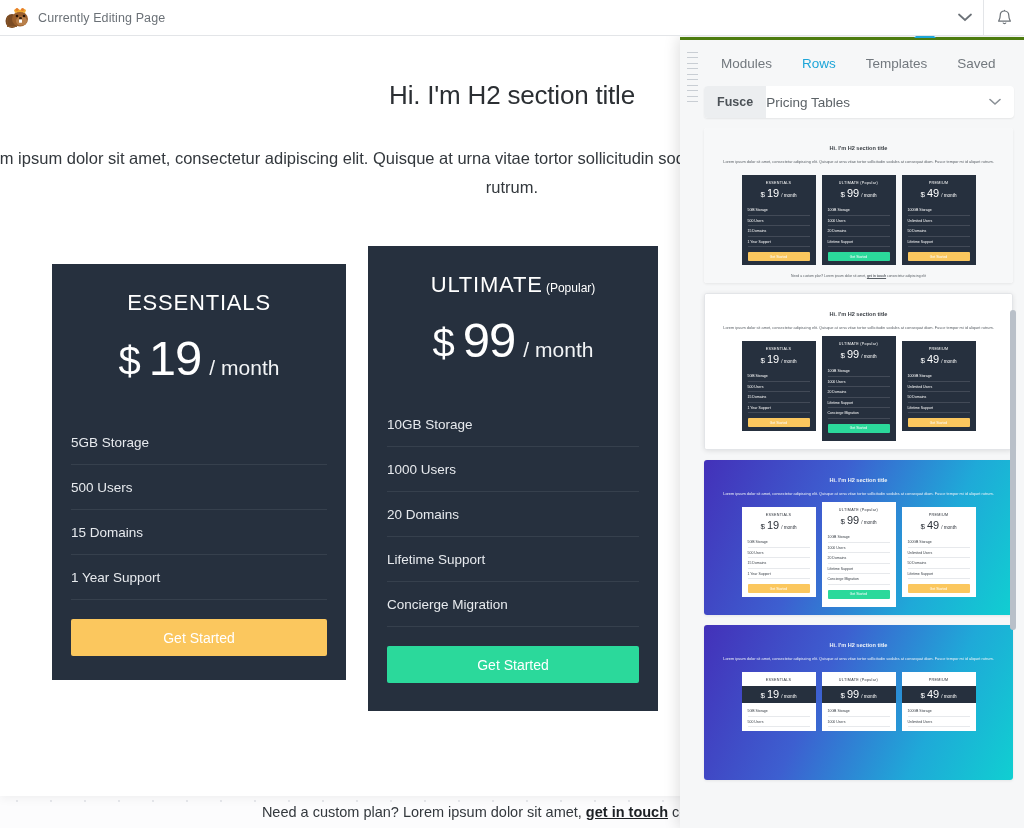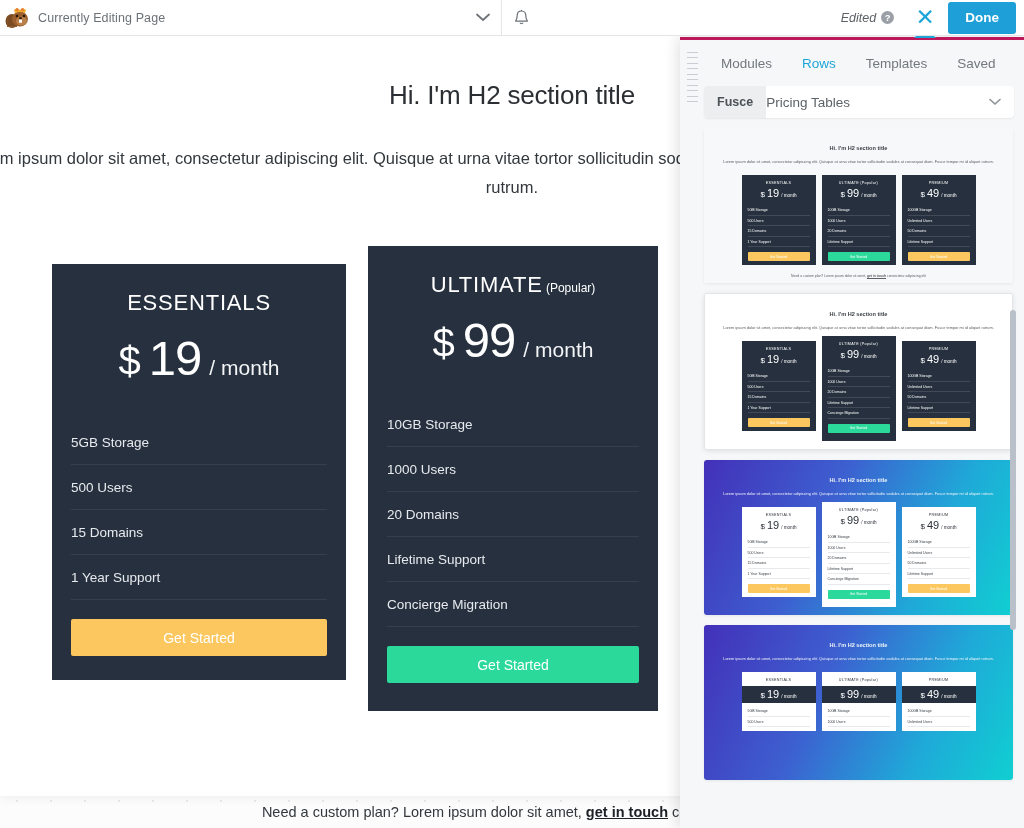--- a/index.html
+++ b/index.html
@@ -115,21 +115,21 @@
   #footer-note {
     position: absolute; top: 768px; left: 0; width: 1100px; text-align: center;
     font-size: 14.5px; color: #33383d;
   }
   #footer-note b { font-weight: bold; text-decoration: underline; color: #1d2125; }
 
   
   #panel {
     position: absolute; top: 37px; right: 0; width: 344px; height: 791px;
     background: #f6f7f8;
-    border-top: 3px solid #be185d;
+    border-top: 3px solid #4d7c0f;
     box-shadow: -2px 0 14px rgba(0,0,0,.13);
     z-index: 50;
     display: flex; flex-direction: column;
   }
   #panel-arrow {
     position: absolute; top: -13px; right: 88px;
     width: 0; height: 0; border-left: 11px solid transparent;
     border-right: 11px solid transparent; border-bottom: 11px solid #1ea5d8;
     z-index: 55;
   }
@@ -255,28 +255,20 @@
       </svg>
   </div>
   <div class="ab-sep"></div>
   <div class="ab-bell">
     <svg width="15" height="17" viewBox="0 0 15 17">
       <path d="M7.5 2 C4.6 2 3.2 4 3.2 6.5 C3.2 10 1.7 11.2 1.7 12.2 L13.3 12.2 C13.3 11.2 11.8 10 11.8 6.5 C11.8 4 10.4 2 7.5 2 Z" fill="none" stroke="#6b7177" stroke-width="1.2"></path>
       <path d="M6 13.6 a1.6 1.6 0 0 0 3 0" fill="none" stroke="#6b7177" stroke-width="1.2"></path>
       <line x1="7.5" y1="0.9" x2="7.5" y2="2" stroke="#6b7177" stroke-width="1.2"></line>
     </svg>
   </div>
-  <div class="ab-right">
-    <div class="ab-edited">
-      <span>Edited</span>
-      <span class="ab-help">?</span>
-    </div>
-    <div class="ab-close">✕</div>
-    <div class="ab-done">Done</div>
-  </div>
 </div>
 
 <div id="canvas">
   <div id="page-bg"></div>
   <div id="content-sheet">
     <h2 class="sec-title">Hi. I'm H2 section title</h2>
     <p class="sec-sub">Lorem ipsum dolor sit amet, consectetur adipiscing elit. Quisque at urna vitae tortor sollicitudin sodales at consequat diam. Fusce tempor mi id aliquet rutrum.</p>
     <div id="cards">
         <div class="card">
           <div class="card-head"><span class="plan-name">ESSENTIALS</span></div>

